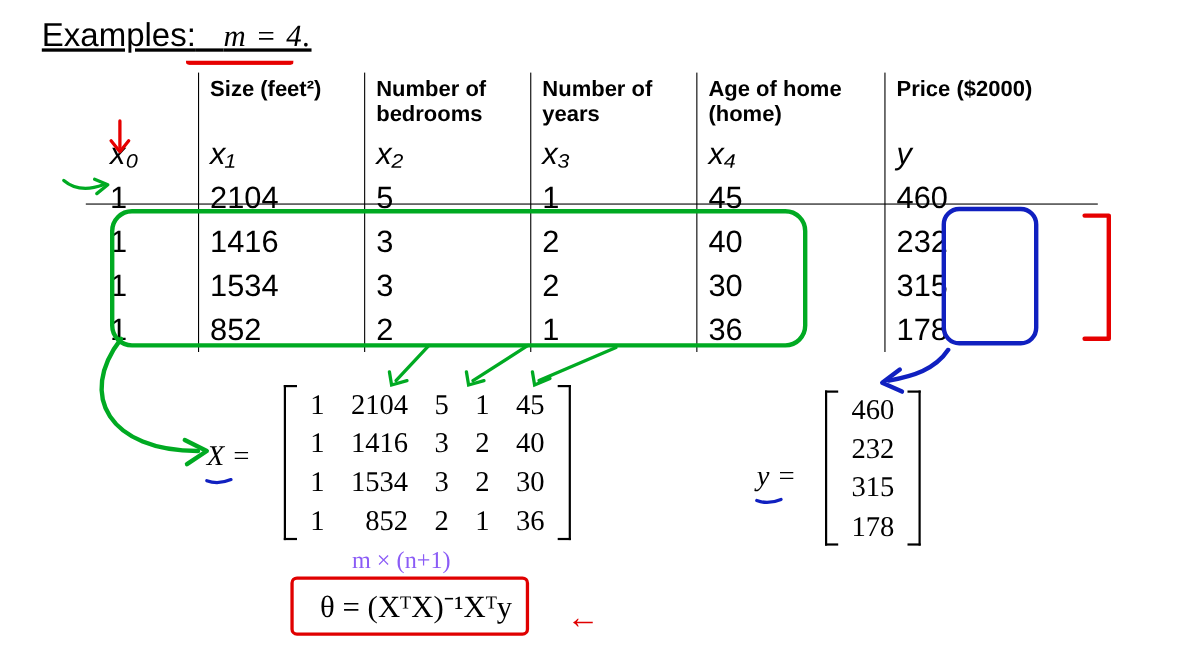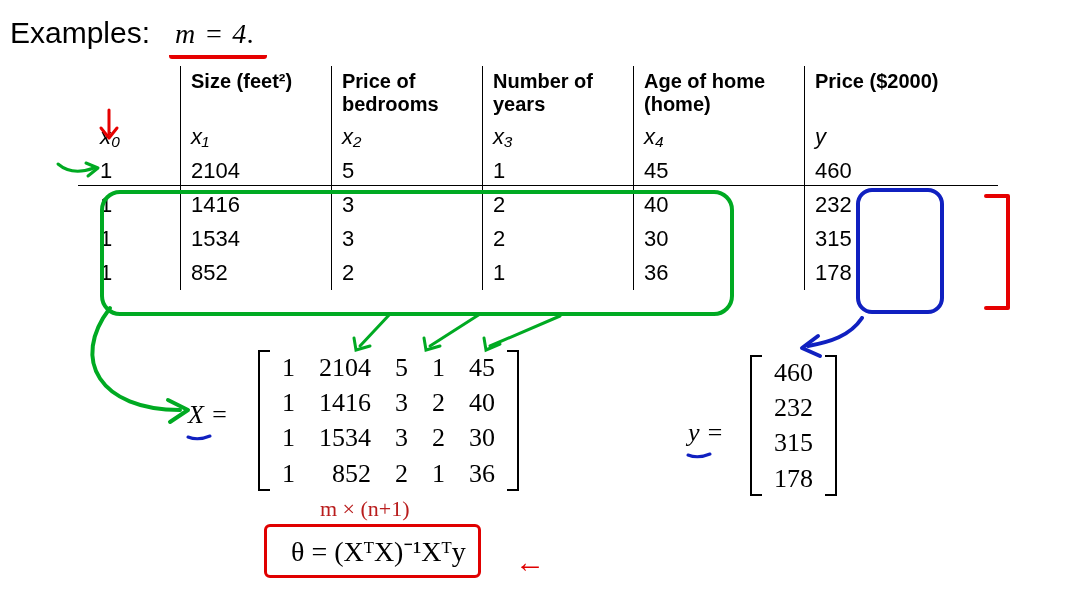--- a/index.html
+++ b/index.html
@@ -1,45 +1,45 @@
 <!DOCTYPE html>
 <html><head>
 <meta charset="utf-8">
 <style>
   html,body{margin:0;padding:0;background:#fff;font-family:Arial,Helvetica,sans-serif;color:#000;}
   .slide{position:relative;width:1080px;height:596px;}
-  .heading{position:absolute;left:10px;top:16px;font-size:30px;}
+  .heading{position:absolute;left:38px;top:16px;font-size:30px;text-decoration:underline;}
   .heading .lbl{font-style:normal;}
   .heading .m4{font-family:'Times New Roman',serif;font-style:italic;font-size:28px;letter-spacing:1px;}
   .underline-red{position:absolute;left:169px;top:50px;width:98px;height:5px;border-bottom:4px solid #e60000;border-radius:3px;}
 
   
   .tbl{position:absolute;left:90px;top:66px;border-collapse:collapse;font-size:22px;text-align:left;}
   .tbl th,.tbl td{padding:4px 10px;vertical-align:top;}
   .tbl th{font-weight:bold;font-size:20px;}
   .tbl .sym{font-family:'Times New Roman',serif;font-style:italic;font-size:24px;}
-  .tbl td{font-family:Arial;font-size:22px;}
+  .tbl td{font-family:Arial;font-size:28px;}
   .tbl .colrule{border-right:1.5px solid #000;}
   
   .hr{position:absolute;left:78px;top:185px;width:920px;height:0;border-top:1.5px solid #000;}
 
   
   .mathline{position:absolute;font-family:'Times New Roman',serif;font-size:26px;}
   .Xlab{left:188px;top:400px;font-style:italic;}
   .matrix{position:absolute;display:flex;font-family:'Times New Roman',serif;font-size:26px;}
   .bracket{width:10px;border-top:2px solid #000;border-bottom:2px solid #000;}
   .bracket.l{border-left:2px solid #000;}
   .bracket.r{border-right:2px solid #000;}
   .mcells{border-collapse:collapse;}
   .mcells td{padding:2px 12px;text-align:right;line-height:1.2;}
   .ylab{left:688px;top:418px;font-style:italic;}
 
   
   .hand{font-family:'Segoe Script','Comic Sans MS',cursive;position:absolute;}
-  .blue{color:#b91c1c;}
+  .blue{color:#8b5cf6;}
   .red{color:#e00000;}
 
   
   .nebox{position:absolute;left:264px;top:524px;border:3px solid #e00000;border-radius:6px;padding:4px 12px 6px 24px;font-family:'Times New Roman',serif;font-size:28px;}
   .ita{font-style:italic;}
 
   svg.anno{position:absolute;pointer-events:none;}
 </style>
 </head>
 <body>
@@ -51,21 +51,21 @@
     &nbsp;
     <span class="m4">m = 4.</span>
   </div>
   <div class="underline-red"></div>
 
   <table class="tbl">
     <tbody>
         <tr>
       <th class="colrule" style="width:70px"></th>
       <th class="colrule" style="width:130px">Size (feet²)</th>
-      <th class="colrule" style="width:130px">Price of bedrooms</th>
+      <th class="colrule" style="width:130px">Number of bedrooms</th>
       <th class="colrule" style="width:130px">Number of years</th>
       <th class="colrule" style="width:150px">Age of home (home)</th>
       <th style="width:150px">Price ($2000)</th>
     </tr>
     <tr class="sym">
       <td class="colrule">x₀</td>
       <td class="colrule">x₁</td>
       <td class="colrule">x₂</td>
       <td class="colrule">x₃</td>
       <td class="colrule">x₄</td>

